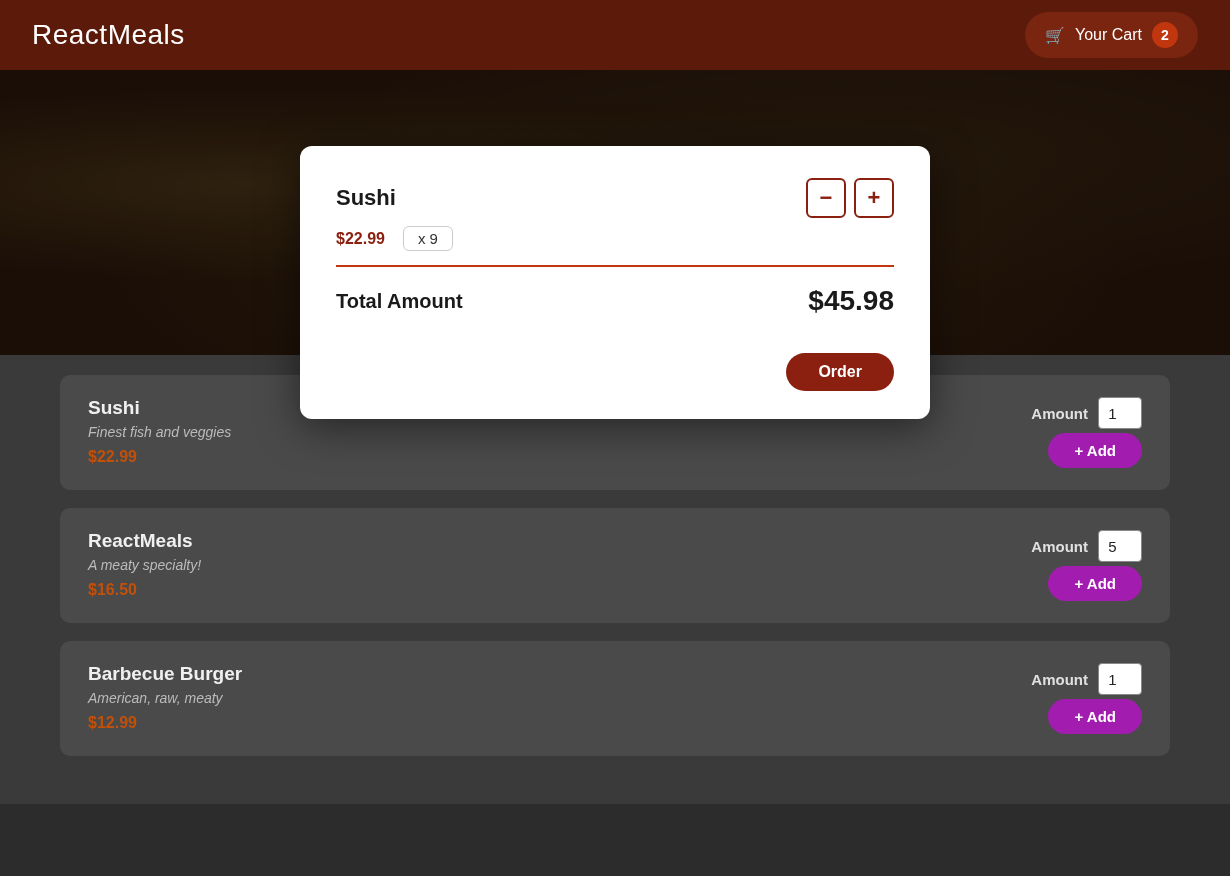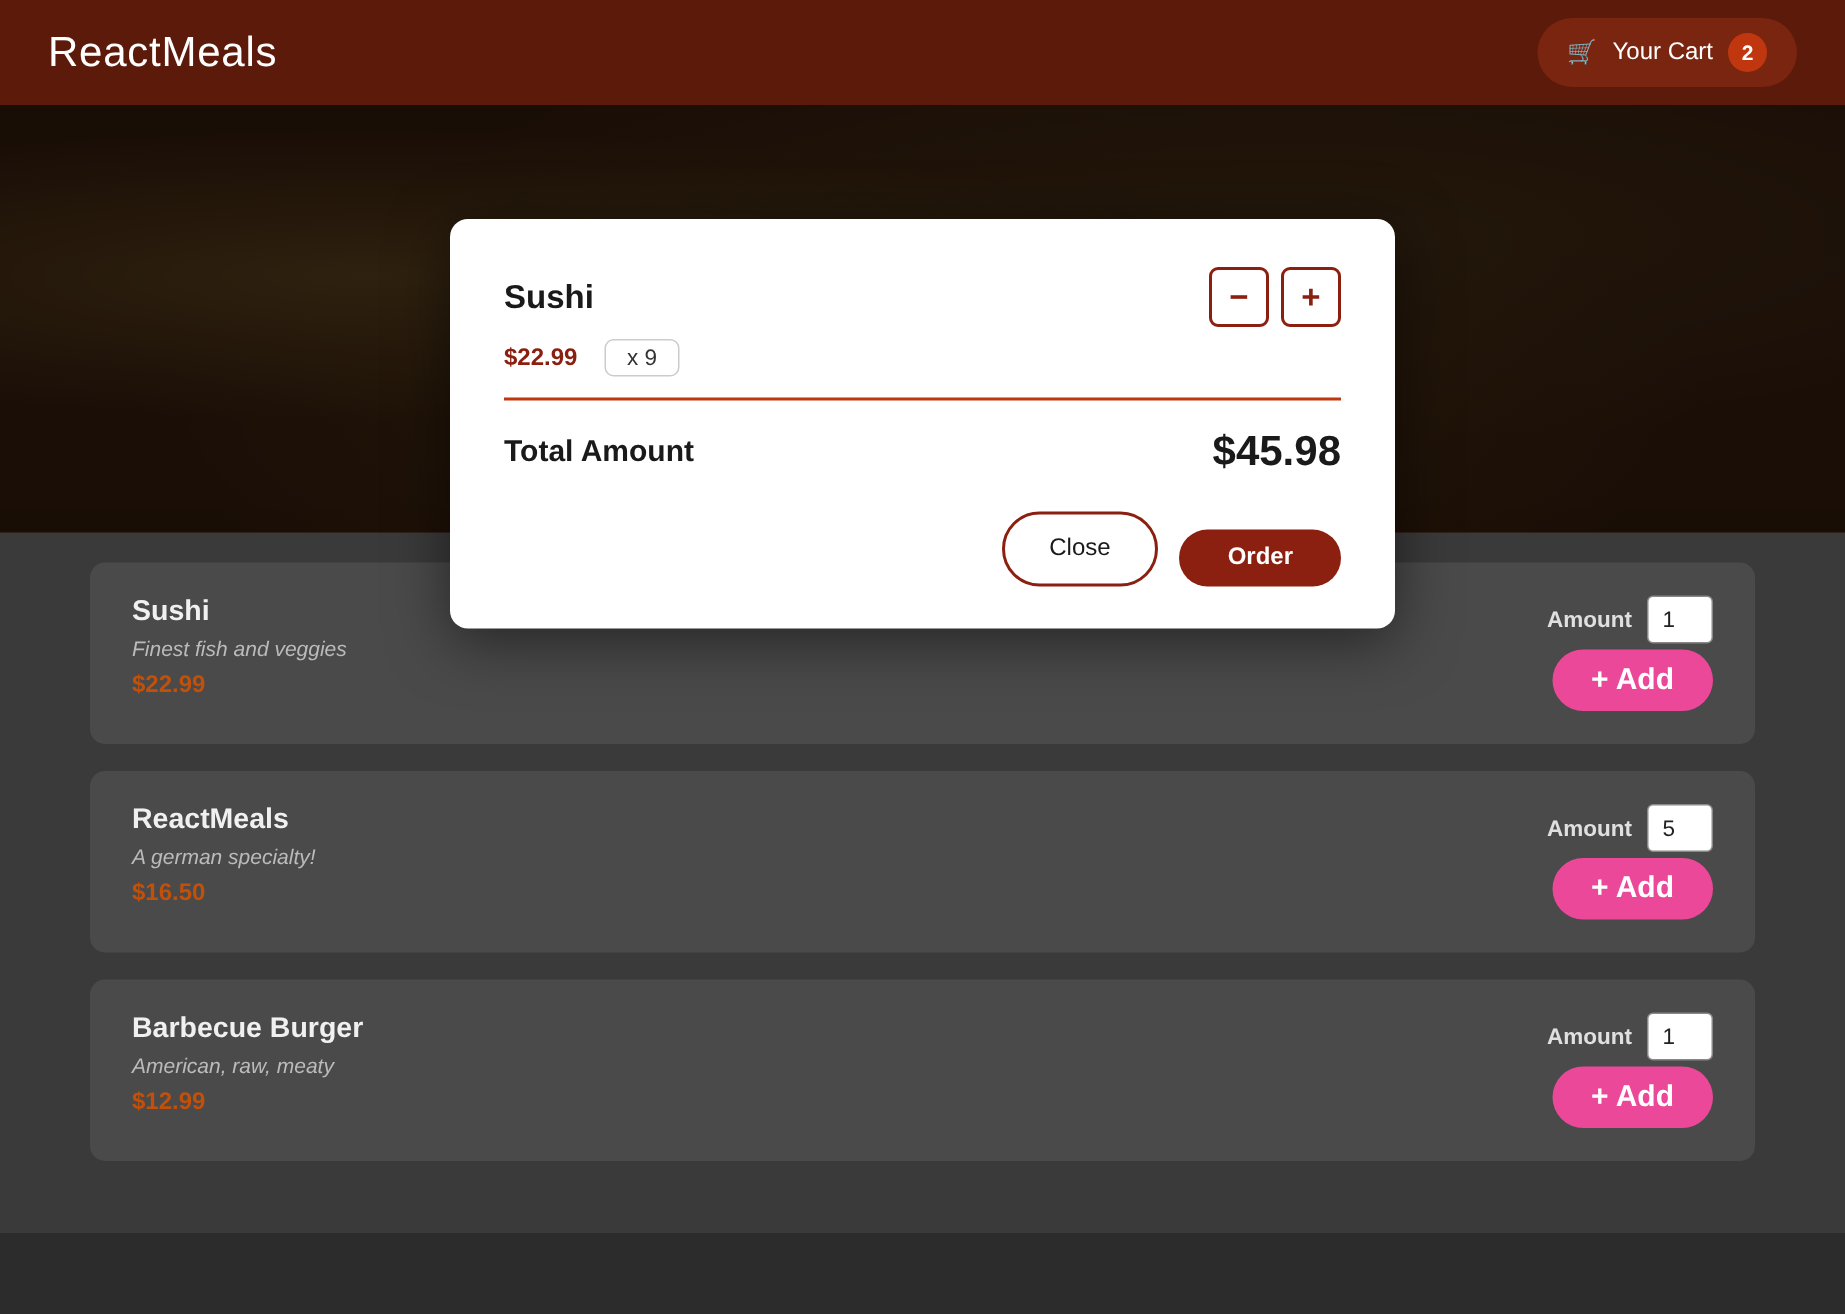--- a/index.html
+++ b/index.html
@@ -248,26 +248,26 @@
       width: 44px;
       height: 32px;
       border: 1.5px solid #888;
       border-radius: 4px;
       background: #fff;
       text-align: center;
       font-size: 15px;
       color: #222;
     }
     .add-btn {
-      background: #ec4899;
+      background: #a21caf;
       color: #fff;
       border: none;
       border-radius: 30px;
       padding: 9px 26px;
-      font-size: 20px;
+      font-size: 15px;
       cursor: pointer;
       font-weight: 600;
     }
 
     
     .above-fold {
       position: relative;
     }
   </style>
 </head>
@@ -302,21 +302,20 @@
       <div class="modal-price-row">
         <span class="modal-price">$22.99</span>
         <span class="modal-qty-badge">x 9</span>
       </div>
       <hr class="modal-divider">
       <div class="modal-total-row">
         <span class="modal-total-label">Total Amount</span>
         <span class="modal-total-value">$45.98</span>
       </div>
       <div class="modal-actions">
-        <button class="btn-close">Close</button>
         <button class="btn-order">Order</button>
       </div>
     </div>
   </div>
 </div>
 
 <section class="menu-section">
 
   <div class="menu-card">
     <div class="menu-item-info">
@@ -329,21 +328,21 @@
         <span class="amount-label">Amount</span>
         <input class="amount-input" type="number" value="1" style="">
       </div>
       <button class="add-btn">+ Add</button>
     </div>
   </div>
 
   <div class="menu-card">
     <div class="menu-item-info">
       <div class="menu-item-name">ReactMeals</div>
-      <div class="menu-item-desc">A german specialty!</div>
+      <div class="menu-item-desc">A meaty specialty!</div>
       <div class="menu-item-price">$16.50</div>
     </div>
     <div class="menu-item-controls">
       <div class="amount-row">
         <span class="amount-label">Amount</span>
         <input class="amount-input" type="number" value="5" style="">
       </div>
       <button class="add-btn">+ Add</button>
     </div>
   </div>

